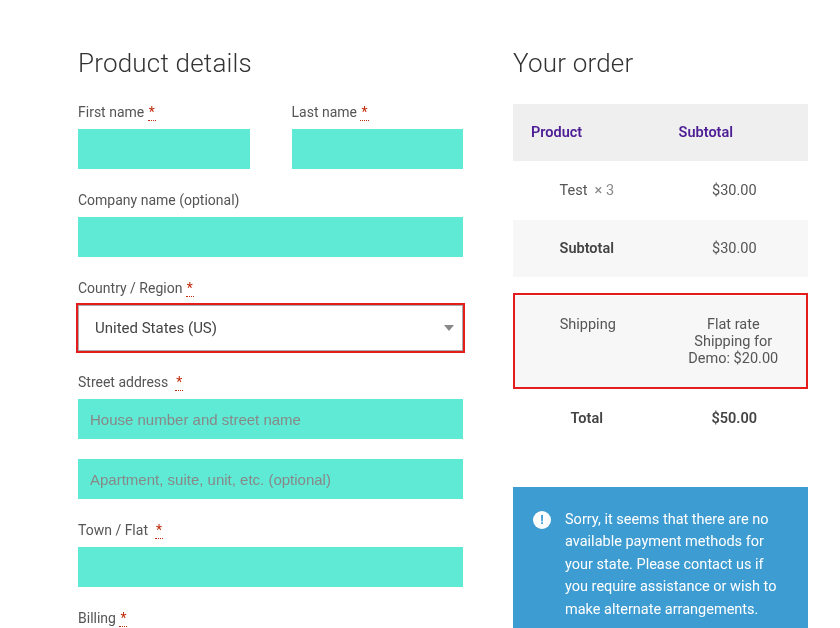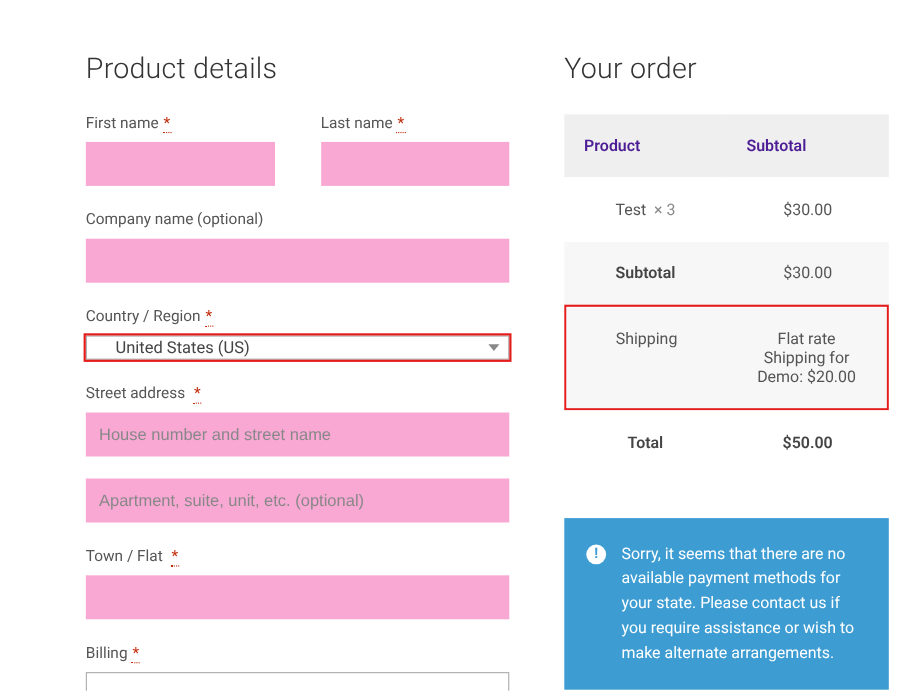--- a/index.html
+++ b/index.html
@@ -41,36 +41,36 @@
     }
     .req {
       color: #c02b0a;
       border-bottom: 1px dotted #c02b0a;
       padding: 0 1px;
       font-size: 14px;
     }
     .text-input {
       width: 100%;
       height: 40px;
-      background: #f9a8d4;
+      background: #5eead4;
       border: none;
       padding: 0 12px;
       font-size: 15px;
       color: #555;
     }
     .street2 { margin-top: 20px; }
     .text-input::placeholder { color: #888; }
     .select-wrap {
       position: relative;
-      height: 22px;
+      height: 46px;
       background: #fff;
       border: 1px solid #aaa;
       display: flex;
       align-items: center;
-      padding: 0 26px;
+      padding: 0 16px;
       cursor: pointer;
     }
     .select-wrap .sel-text {
       font-size: 15px;
       color: #444;
     }
     .select-wrap .caret {
       position: absolute;
       right: 8px;
       top: 50%;
@@ -106,21 +106,21 @@
     .order-table tbody tr td {
       border-top: 1px solid #fff;
       text-align: center;
     }
     .row-alt { background: #f7f7f7; }
     .row-plain { background: #fff; }
     .order-table .strong { font-weight: 600; color: #444;}
     .mul { color: #888; }
     .ship-row-box {
       border: 2px solid #e41c1c;
-      margin-top: 0px;
+      margin-top: 16px;
     }
     .ship-cell-lab { font-weight:600; color:#444; }
 
     .notice {
       margin-top: 40px;
       background: #3d9cd2;
       color: #fff;
       padding: 22px 20px 22px 20px;
       display: flex;
       gap: 14px;

